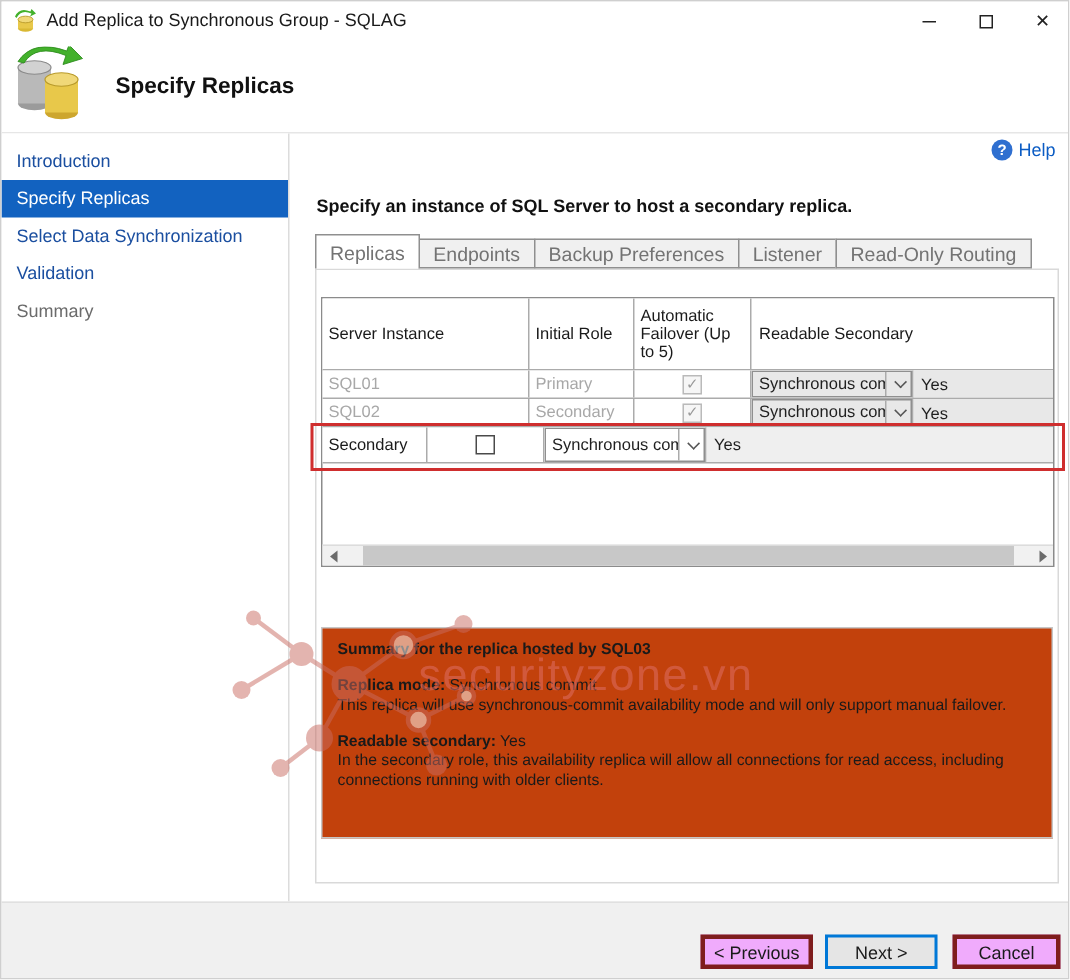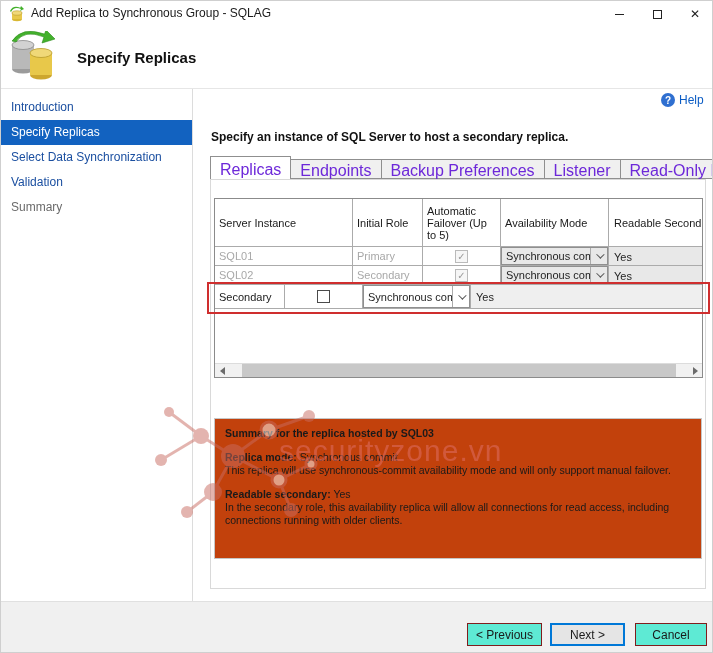--- a/index.html
+++ b/index.html
@@ -30,21 +30,21 @@
 
   
   .help { position:absolute; left:660px; top:92px; display:flex; align-items:center; gap:4px; cursor:pointer; }
   .help .badge { width:14px; height:14px; border-radius:50%; background:#2f6fd0; color:#fff; font-size:10px; font-weight:bold; display:flex; align-items:center; justify-content:center; }
   .help .txt { color:#0b5cc4; font-size:12px; }
 
   
   .instruction { position:absolute; left:210px; top:129px; font-size:12px; font-weight:bold; color:#111; }
 
   .tabstrip { position:absolute; left:209px; top:156px; height:22px; display:flex; align-items:flex-end; z-index:3; }
-  .tab { font-size:16px; color:#6d28d9; background:#f0f0f0; border:1px solid #8f8f8f; padding:2px 9px 2px 9px; height:20px; margin-right:-1px; cursor:pointer; white-space:nowrap; }
+  .tab { font-size:13px; color:#737373; background:#f0f0f0; border:1px solid #8f8f8f; padding:2px 9px 2px 9px; height:20px; margin-right:-1px; cursor:pointer; white-space:nowrap; }
   .tab.active { background:#fff; height:23px; padding-top:4px; border-bottom:none; position:relative; z-index:4; }
 
   .tabpanel { position:absolute; left:209px; top:178px; width:496px; height:410px; border:1px solid #d9d9d9; background:#fff; z-index:1; }
 
   .gridlabel { position:absolute; left:215px; top:182px; font-size:12px; color:#1a1a1a; }
 
   
   .grid { position:absolute; left:213px; top:197px; width:489px; height:180px; border:1px solid #8b8b8b; background:#fff; z-index:2; }
   .grow { display:flex; width:100%; border-bottom:1px solid #ababab; background:#fff; }
   .gh { height:48px; }
@@ -95,21 +95,21 @@
   .spinner { position:absolute; left:440px; top:562px; width:46px; height:21px; border:1px solid #7a7a7a; background:#fff; display:flex; }
   .spinner input { flex:1; border:none; outline:none; font-size:11px; padding-left:3px; font-family:"Liberation Sans", sans-serif; width:26px; }
   .spinbtns { width:15px; border-left:1px solid #bfbfbf; display:flex; flex-direction:column; }
   .spinbtn { flex:1; display:flex; align-items:center; justify-content:center; background:#f0f0f0; cursor:pointer; }
   .spinbtn.up { border-bottom:1px solid #bfbfbf; }
   .tri-up { width:0; height:0; border-left:3px solid transparent; border-right:3px solid transparent; border-bottom:4px solid #444; }
   .tri-dn { width:0; height:0; border-left:3px solid transparent; border-right:3px solid transparent; border-top:4px solid #444; }
 
   
   .footer { position:absolute; left:0; top:600px; width:713px; height:53px; background:#f0f0f0; border-top:1px solid #e0e0e0; }
-  .fbtn { position:absolute; top:21px; height:23px; background:#5eead4; border:1px solid #7f1d1d; font-size:12px; color:#1a1a1a; font-family:"Liberation Sans", sans-serif; cursor:pointer; }
+  .fbtn { position:absolute; top:21px; height:23px; background:#f0abfc; border:3px solid #7f1d1d; font-size:12px; color:#1a1a1a; font-family:"Liberation Sans", sans-serif; cursor:pointer; }
   .fbtn-prev { left:466px; width:75px; }
   .fbtn-next { left:549px; width:75px; border:2px solid #0078d7; background:#e5e5e5; }
   .fbtn-cancel { left:634px; width:72px; }
 
   
   .watermark { position:absolute; left:0; top:0; width:713px; height:653px; pointer-events:none; z-index:8; }
   .wm-text { position:absolute; left:278px; top:433px; font-size:30px; color:rgba(222,110,100,0.55); letter-spacing:1px; white-space:nowrap; }
   .wm-mol { position:absolute; left:140px; top:393px; opacity:0.5; }
 </style>
 </head>
@@ -174,23 +174,20 @@
 
   <div class="tabpanel"></div>
 
   <div class="gridlabel">Availability Replicas:</div>
 
   <div class="grid">
     <div class="grow gh">
       <div class="gc c1">Server Instance</div>
       <div class="gc c2">Initial Role</div>
       <div class="gc c3">Automatic Failover (Up to 5)</div>
-      <div class="gc c4">
-          <span style="padding-left:4px;">Availability Mode</span>
-        </div>
       <div class="gc c5">
           <span style="padding-left:5px; white-space:nowrap;">Readable Secondary</span>
         </div>
     </div>
 
     <div class="grow gr">
       <div class="gc c1 dim">SQL01</div>
       <div class="gc c2 dim">Primary</div>
       <div class="gc c3">
         <span class="cb disabled">

